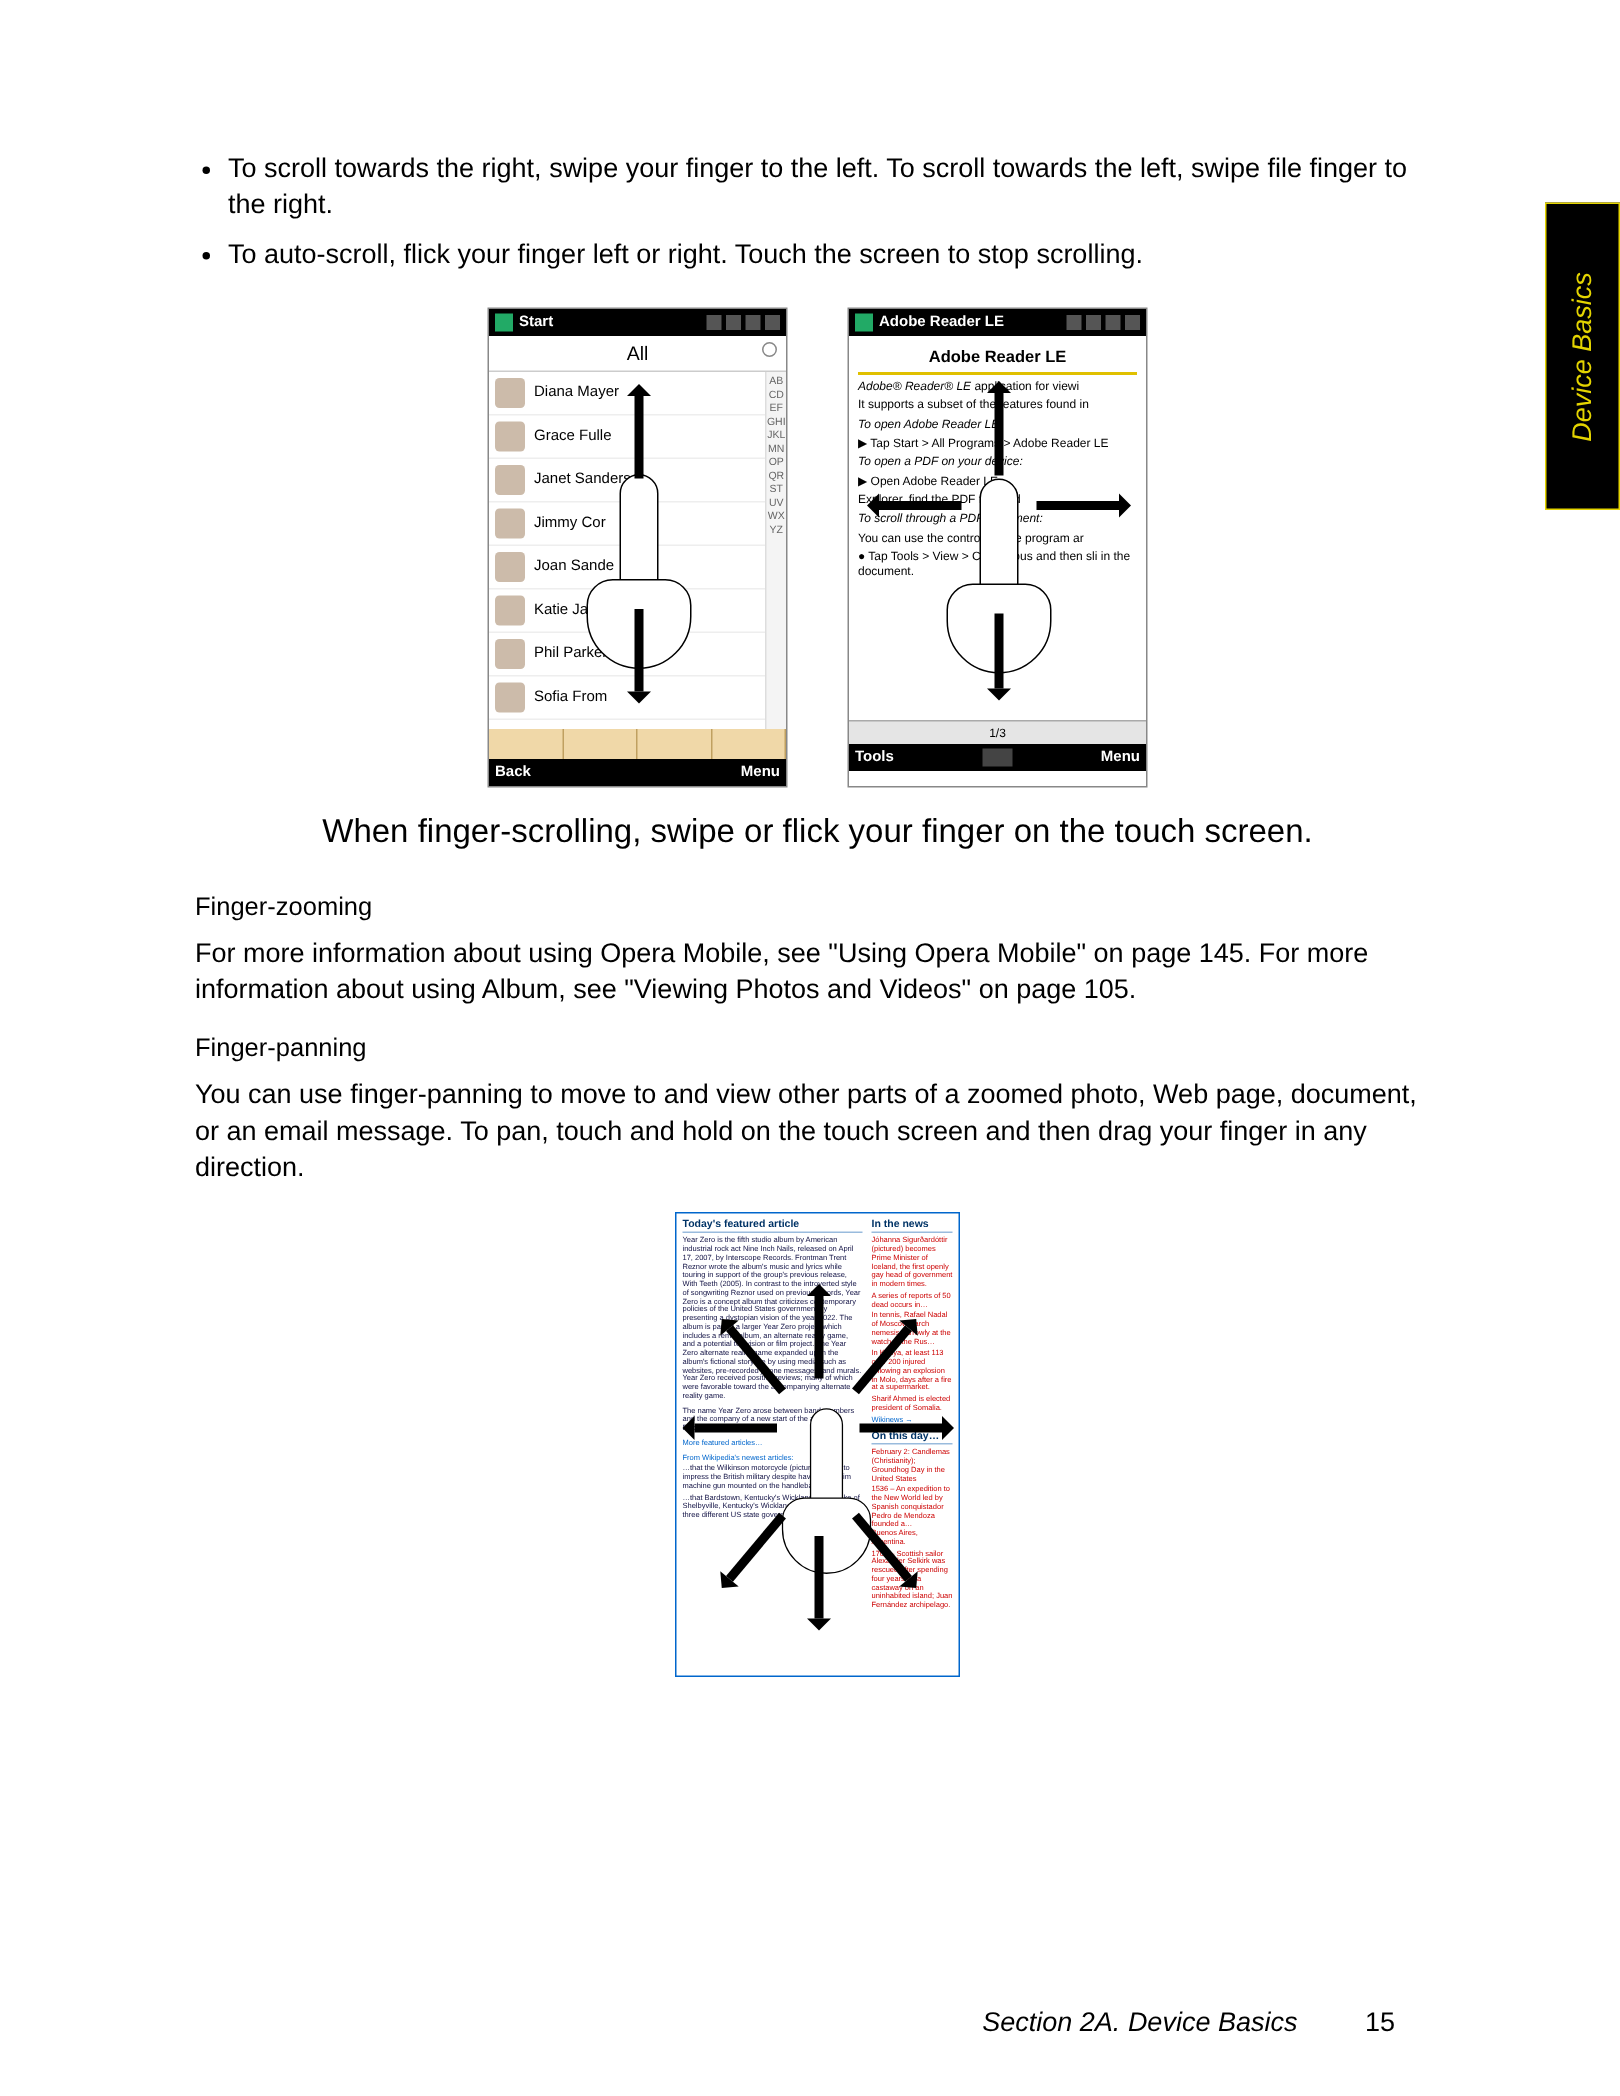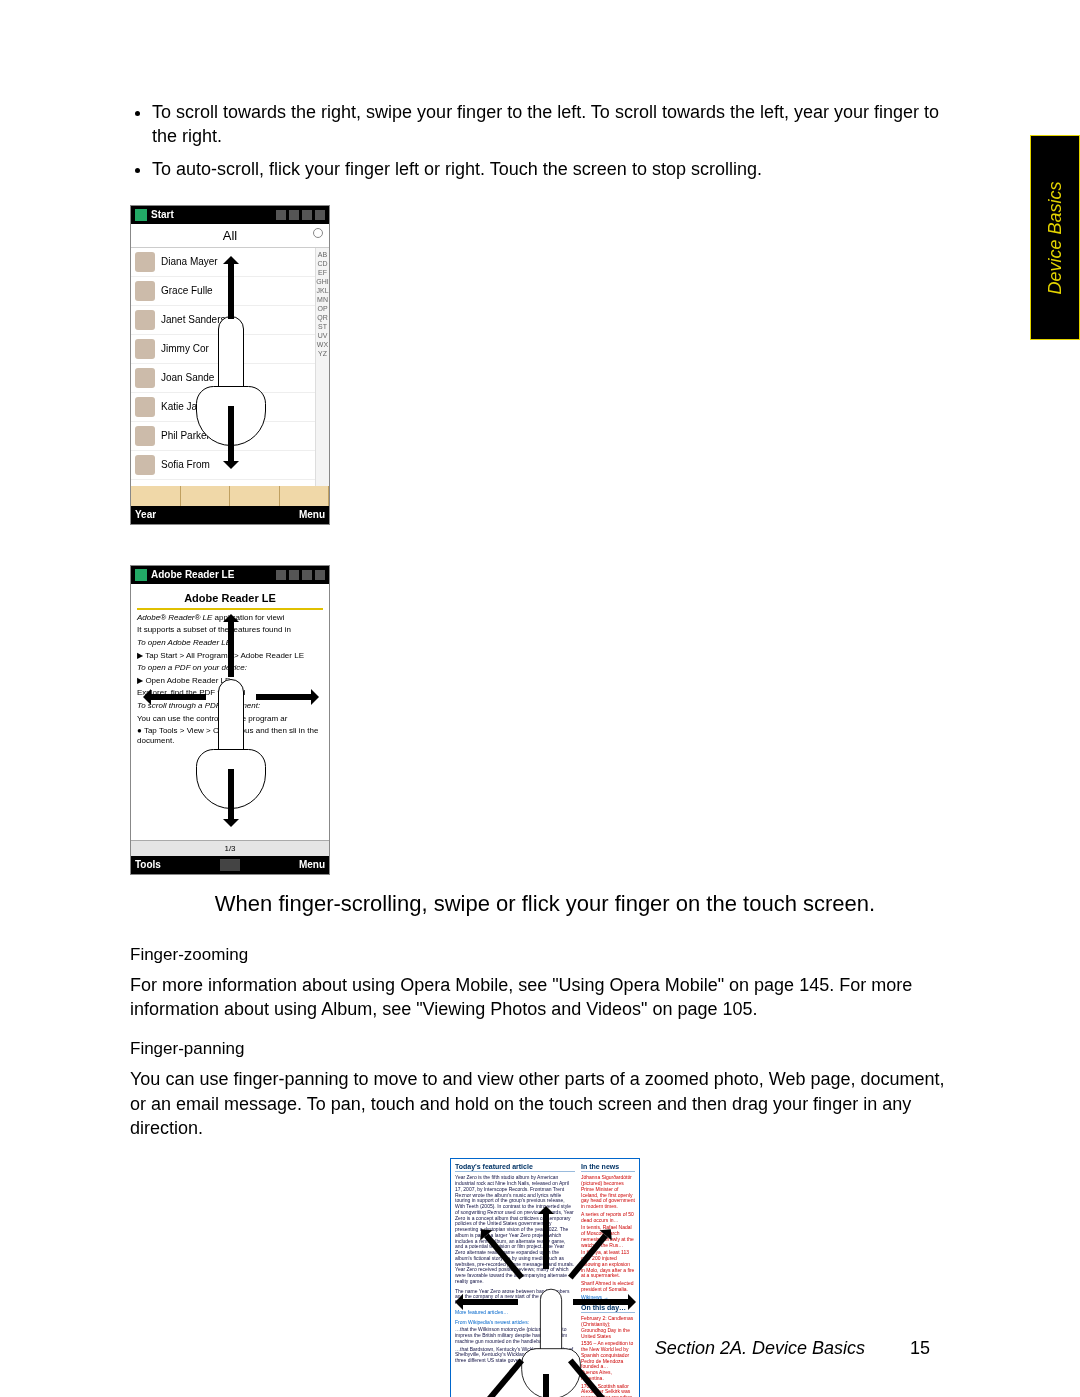--- a/index.html
+++ b/index.html
@@ -3,21 +3,21 @@
 <meta charset="utf-8">
 <style>
   * { box-sizing: border-box; margin: 0; padding: 0; }
   html, body { width: 1080px; height: 1397px; background: #fff; font-family: Arial, Helvetica, sans-serif; color: #000; }
   .page { position: relative; width: 1080px; height: 1397px; padding: 100px 120px 50px 130px; }
   .side-tab { position: absolute; right: 0; top: 135px; width: 50px; height: 205px; background: #000; border: 1px solid #e4d400; }
   .side-tab span { position: absolute; left: 50%; top: 50%; transform: translate(-50%,-50%) rotate(-90deg); color: #e4d400; font-style: italic; font-size: 18px; white-space: nowrap; }
   .subhead-italic { font-style: italic; font-size: 18px; margin-bottom: 10px; }
   ul.disc { list-style: disc; margin-left: 22px; margin-bottom: 24px; }
   ul.disc li { font-size: 18px; line-height: 1.35; margin-bottom: 8px; }
-  .figrow { display: flex; justify-content: center; gap: 40px; margin: 10px 0 16px 0; flex-direction: column; }
+  .figrow { display: flex; justify-content: center; gap: 40px; margin: 10px 0 16px 0; }
   .figcap { text-align: center; font-size: 22px; margin: 6px 0 28px 0; }
   .h4 { font-size: 17px; font-weight: 400; margin-bottom: 8px; }
   p.body { font-size: 18px; line-height: 1.35; margin-bottom: 18px; }
   .footer { position: absolute; bottom: 38px; right: 150px; font-style: italic; font-size: 18px; text-align: right; }
   .footer .pg { font-style: normal; margin-left: 40px; }
 
   
   .phone { width: 200px; border: 1px solid #888; background: #fff; font-size: 10px; position: relative; }
   .bar { background: #000; color: #fff; height: 18px; display: flex; align-items: center; padding: 0 4px; font-weight: bold; }
   .bar .win { width: 12px; height: 12px; background: #2a6; margin-right: 4px; }
@@ -66,21 +66,21 @@
 </head>
 <body>
 
 <div class="page">
 
   <div class="side-tab">
     <span>Device Basics</span>
   </div>
 
   <ul class="disc">
-    <li>To scroll towards the right, swipe your finger to the left. To scroll towards the left, year your finger to the right.</li>
+    <li>To scroll towards the right, swipe your finger to the left. To scroll towards the left, swipe file finger to the right.</li>
     <li>To auto-scroll, flick your finger left or right. Touch the screen to stop scrolling.</li>
   </ul>
 
   <div class="figrow">
 
     <div class="phone p1">
       <div class="bar">
         <div class="win"></div>
         <span>Start</span>
         <div class="spacer"></div>
@@ -130,21 +130,21 @@
         </div>
         <div class="alpha" style="word-break:break-all;">ABCDEFGHIJKLMNOPQRSTUVWXYZ</div>
       </div>
       <div class="tabbar">
           <div></div>
           <div></div>
           <div></div>
           <div></div>
         </div>
       <div class="bar bottom">
-        <span>Year</span>
+        <span>Back</span>
         <span>Menu</span>
       </div>
 
       <div class="hand" style="left:55px; top:110px;">
         <div class="finger"></div>
           <div class="palm"></div>
       </div>
       <div class="arrow v up" style="left:97px; top:58px; height:55px;"></div>
       <div class="arrow v down" style="left:97px; top:200px; height:55px;"></div>
     </div>

